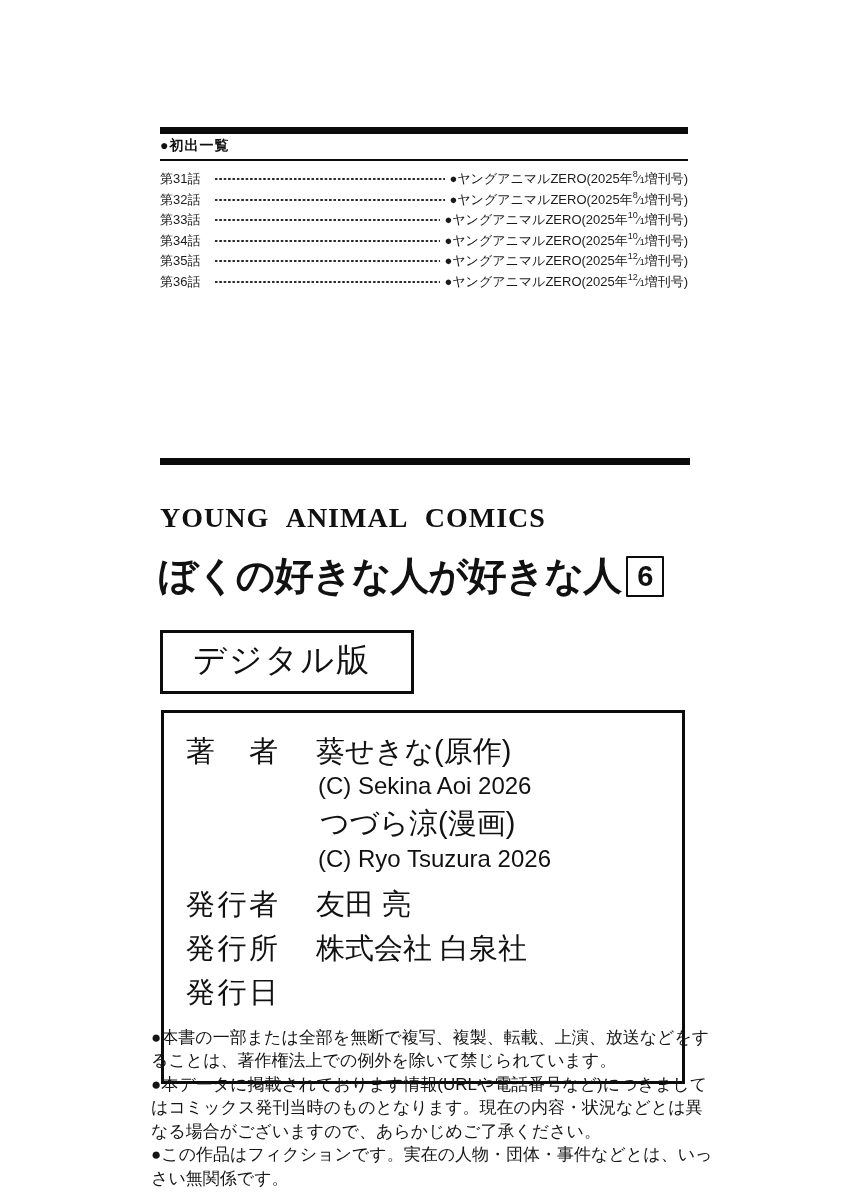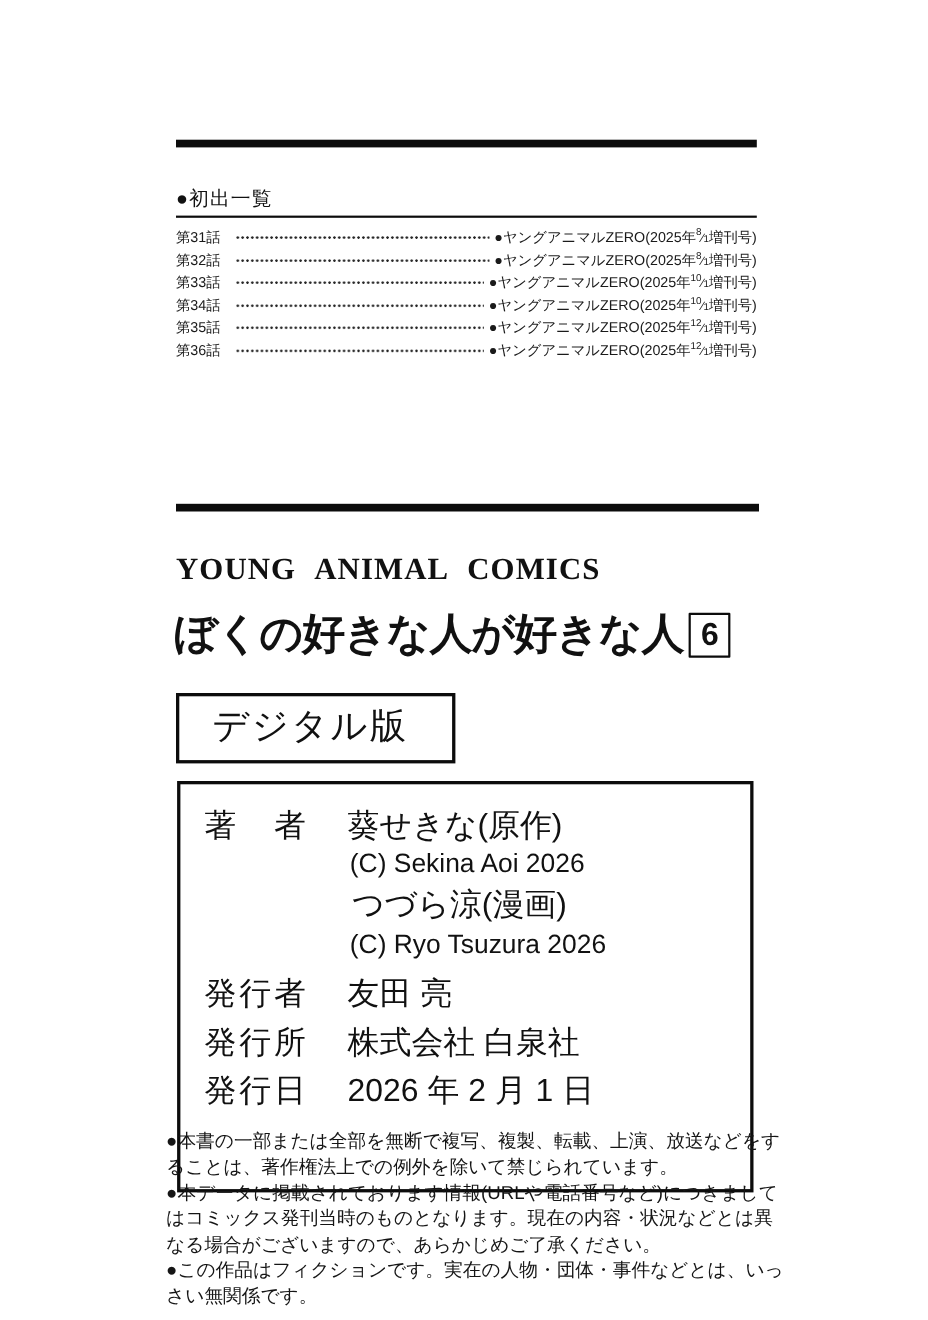--- a/index.html
+++ b/index.html
@@ -8,23 +8,22 @@
     width:844px;height:1200px;
     background:#ffffff;
     font-family:"Liberation Sans","DejaVu Sans",sans-serif;
     color:#111;
     overflow:hidden;
   }
   
   .pub{position:absolute;left:160px;top:127px;width:528px;}
   .bar-thick{height:7px;background:#0c0c0c;}
   .pub-header{
-    font-size:18px;font-weight:400;letter-spacing:1px;
+    font-size:14px;font-weight:700;letter-spacing:1px;
     padding:3px 0 4px 0;
-    margin-top:31px;
   }
   .rule-thin{height:2px;background:#0c0c0c;margin-bottom:8px;}
   .pub-row{
     display:flex;align-items:center;
     height:20.5px;font-size:13px;color:#1a1a1a;
   }
   .chap{flex:0 0 46px;white-space:nowrap;}
   .leader{
     flex:1 1 auto;height:100%;
     margin:0 4px 0 8px;
@@ -158,21 +157,20 @@
     <div class="c-row">
       <span class="c-label">発行者</span>
       <span class="c-val">友田 亮</span>
     </div>
     <div class="c-row">
       <span class="c-label">発行所</span>
       <span class="c-val">株式会社 白泉社</span>
     </div>
     <div class="c-row">
       <span class="c-label">発行日</span>
-      <span class="c-val">2026 年 2 月 1 日</span>
     </div>
   </section>
 
   <section class="notices">
     <p>●本書の一部または全部を無断で複写、複製、転載、上演、放送などをすることは、著作権法上での例外を除いて禁じられています。</p>
     <p>●本データに掲載されております情報(URLや電話番号など)につきましてはコミックス発刊当時のものとなります。現在の内容・状況などとは異なる場合がございますので、あらかじめご了承ください。</p>
     <p>●この作品はフィクションです。実在の人物・団体・事件などとは、いっさい無関係です。</p>
   </section>
 
 </div>

